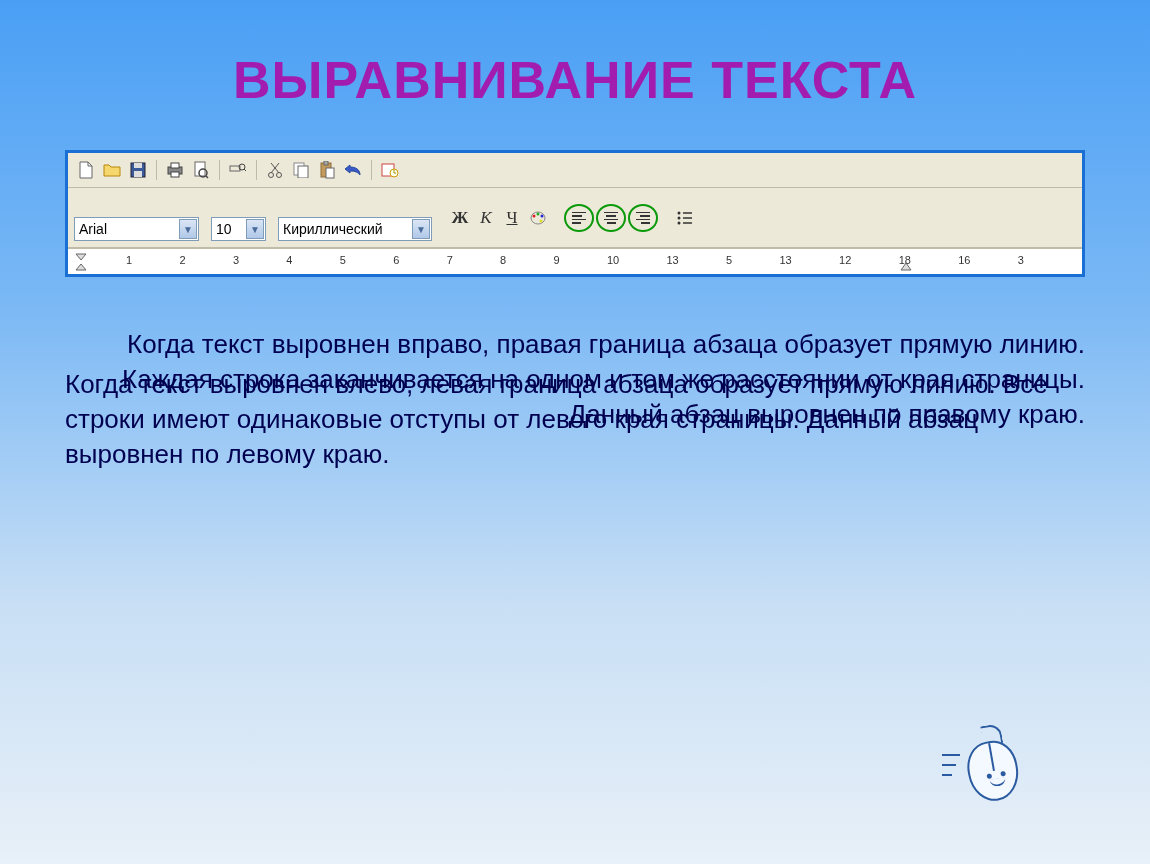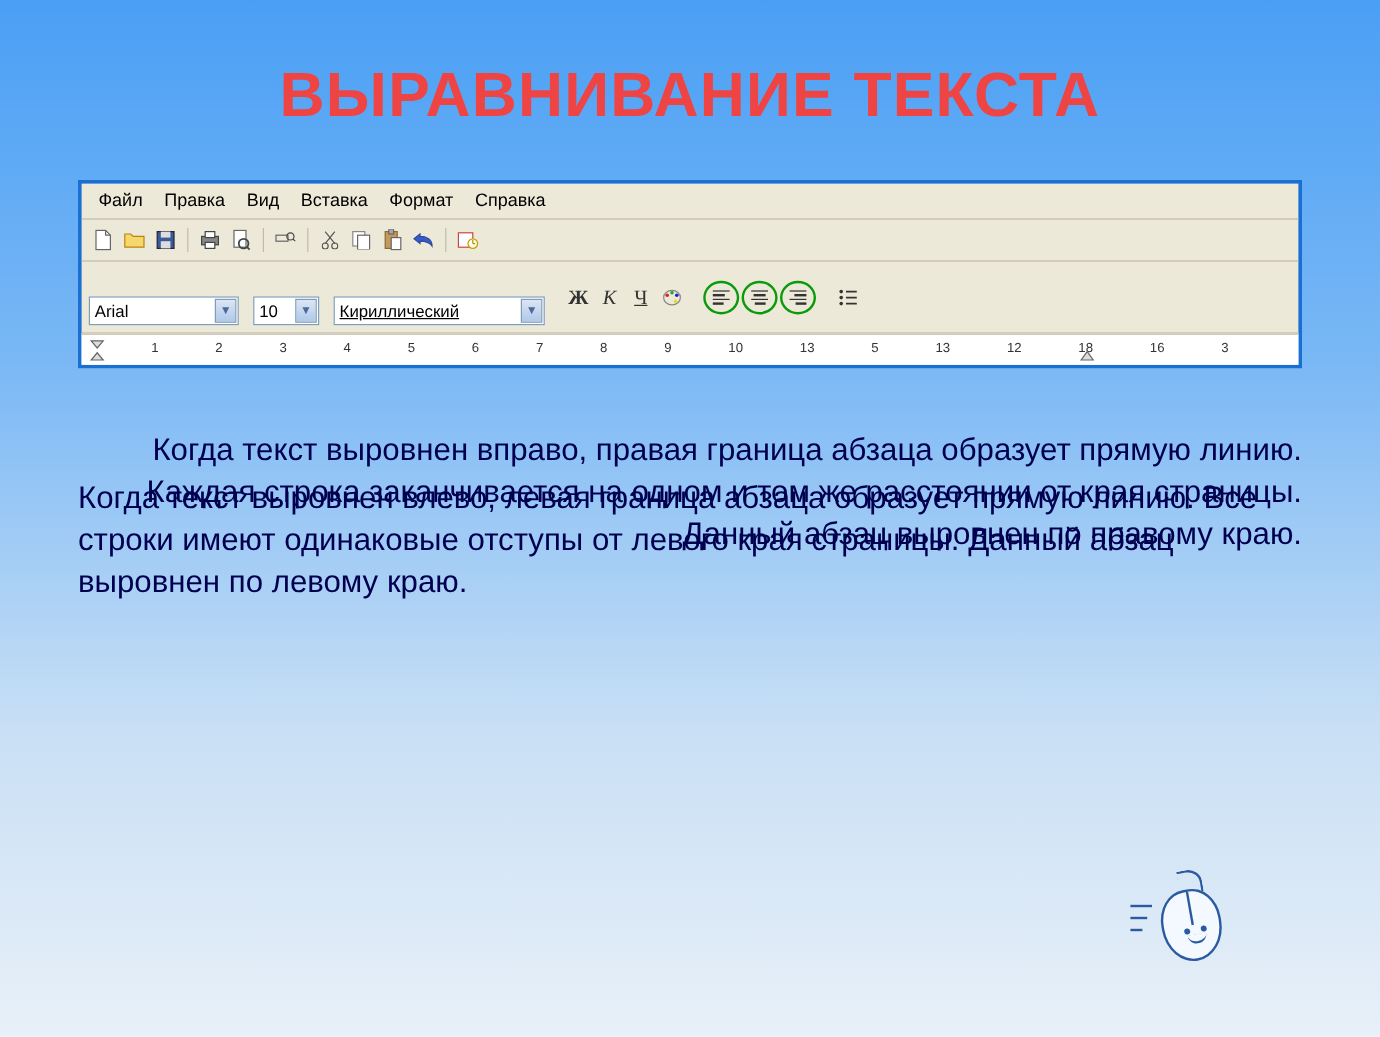--- a/index.html
+++ b/index.html
@@ -11,21 +11,21 @@
     overflow: hidden;
     position: relative;
   }
   .slide {
     padding: 50px 60px 20px 60px;
   }
   .title {
     text-align: center;
     font-size: 52px;
     font-weight: bold;
-    color: #ef4444;
+    color: #a21caf;
     letter-spacing: 1px;
     margin-bottom: 40px;
   }
   .toolbar-img {
     border: 3px solid #1a6fd4;
     background: #ece9d8;
     width: 1020px;
     margin: 0 auto 30px auto;
     font-family: Tahoma, Arial, sans-serif;
   }
@@ -65,21 +65,21 @@
   .combo .arrow {
     position: absolute; right: 1px; top: 1px; bottom: 1px;
     width: 18px;
     background: linear-gradient(to bottom,#dbe6f5,#b0c8e8);
     border: 1px solid #7f9db9;
     display:flex;align-items:center;justify-content:center;
     color:#4a6a9a; font-size:10px;
   }
   .font-combo { width: 125px; }
   .size-combo { width: 55px; }
-  .script-combo { width: 176px; text-decoration: underline; }
+  .script-combo { width: 154px; }
   .fmt-bold { font-weight: bold; font-family: 'Times New Roman', serif; font-size: 17px;}
   .fmt-italic { font-style: italic; font-family: 'Times New Roman', serif; font-size: 17px;}
   .fmt-under { text-decoration: underline; font-family: 'Times New Roman', serif; font-size: 17px;}
   .align-btn {
     width: 26px; height: 24px;
     display:flex; align-items:center; justify-content:center;
     position: relative;
   }
   .circled {
     border: 2.5px solid #0a9a0a;
@@ -141,28 +141,20 @@
   .smile{position:absolute;width:16px;height:8px;border-bottom:2px solid #2a5aa0;border-radius:0 0 10px 10px;top:36px;left:18px;}
   .motion{position:absolute;width:18px;height:2px;background:#2a5aa0;left:-18px;}
 </style>
 </head>
 <body>
 
 <div class="slide">
   <div class="title">ВЫРАВНИВАНИЕ ТЕКСТА</div>
 
   <div class="toolbar-img">
-    <div class="menubar">
-      <span>Файл</span>
-      <span>Правка</span>
-      <span>Вид</span>
-      <span>Вставка</span>
-      <span>Формат</span>
-      <span>Справка</span>
-    </div>
 
     <div class="tb-row">
       <div class="tb-btn">
         <svg width="16" height="18" viewBox="0 0 16 18">
             <path d="M2 1h8l4 4v12H2z" fill="#fff" stroke="#666"></path>
             <path d="M10 1v4h4" fill="none" stroke="#666"></path>
           </svg>
       </div>
       <div class="tb-btn">
         <svg width="18" height="16" viewBox="0 0 18 16">

